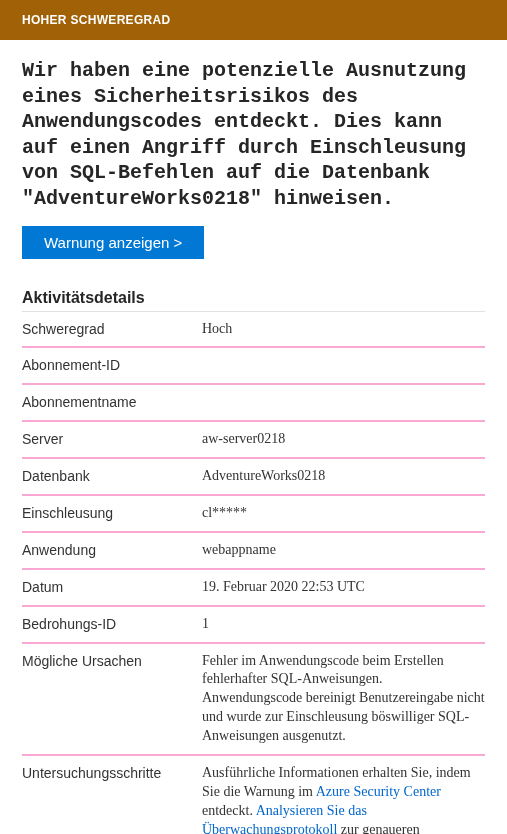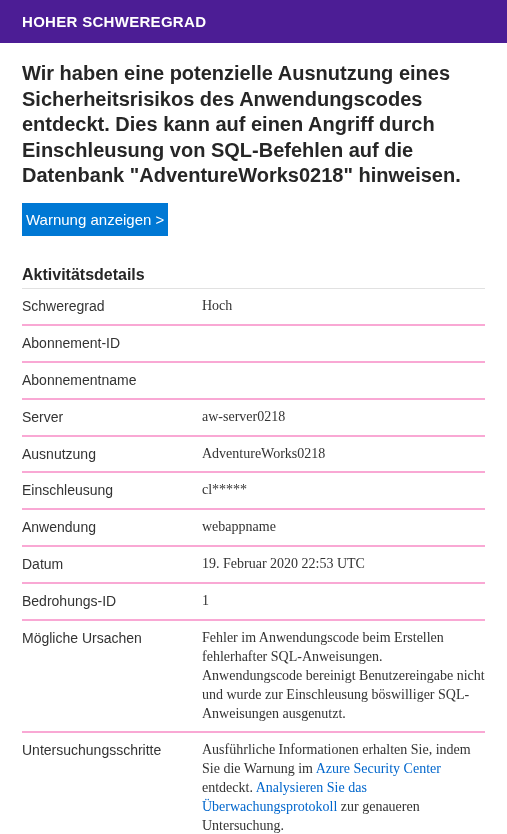--- a/index.html
+++ b/index.html
@@ -4,43 +4,44 @@
 <style>
   * { box-sizing: border-box; margin: 0; padding: 0; }
   body {
     font-family: "Segoe UI", Arial, sans-serif;
     font-size: 14px;
     color: #333;
     width: 507px;
     background: #fff;
   }
   .banner {
-    background: #4c1d95;
+    background: #a16207;
     color: #fff;
     padding: 13px 22px;
     font-weight: 700;
-    font-size: 15px;
+    font-size: 12px;
     letter-spacing: 0.3px;
   }
   .content {
     padding: 18px 22px 20px 22px;
   }
   .title {
     font-size: 20px;
     font-weight: 700;
     line-height: 1.28;
     color: #262626;
     margin-bottom: 14px;
+    font-family: Liberation Mono, monospace;
   }
   .btn {
     display: inline-block;
     background: #0078d4;
     color: #fff;
     border: none;
-    padding: 8px 4px;
+    padding: 8px 22px;
     font-size: 15px;
     cursor: pointer;
     font-family: inherit;
   }
   .section-title {
     font-weight: 700;
     font-size: 16px;
     margin-top: 30px;
     margin-bottom: 4px;
     color: #262626;
@@ -102,21 +103,21 @@
     </tr>
     <tr>
       <td class="label">Abonnementname</td>
       <td class="value"></td>
     </tr>
     <tr>
       <td class="label">Server</td>
       <td class="value">aw-server0218</td>
     </tr>
     <tr>
-      <td class="label">Ausnutzung</td>
+      <td class="label">Datenbank</td>
       <td class="value">AdventureWorks0218</td>
     </tr>
     <tr>
       <td class="label">Einschleusung</td>
       <td class="value">cl*****</td>
     </tr>
     <tr>
       <td class="label">Anwendung</td>
       <td class="value">webappname</td>
     </tr>

